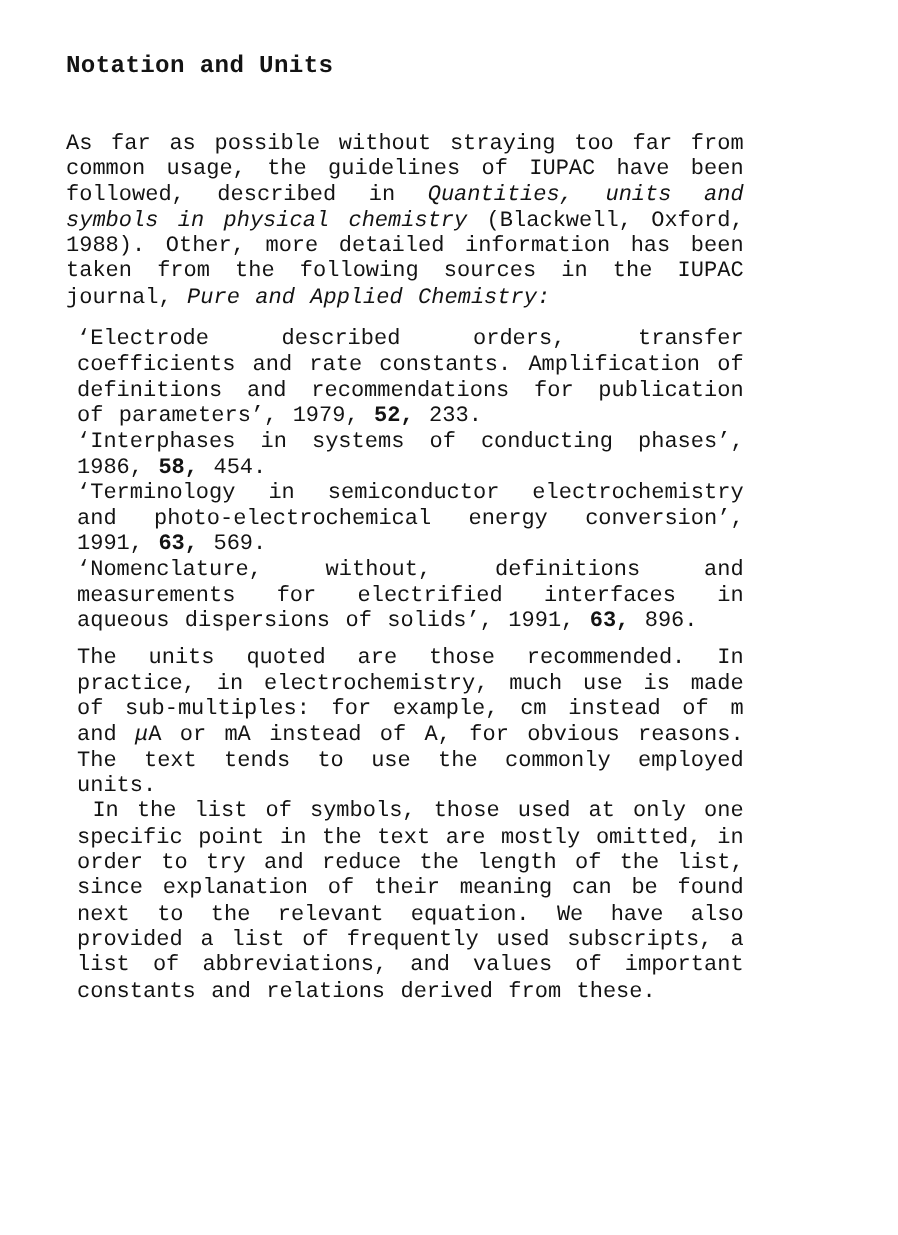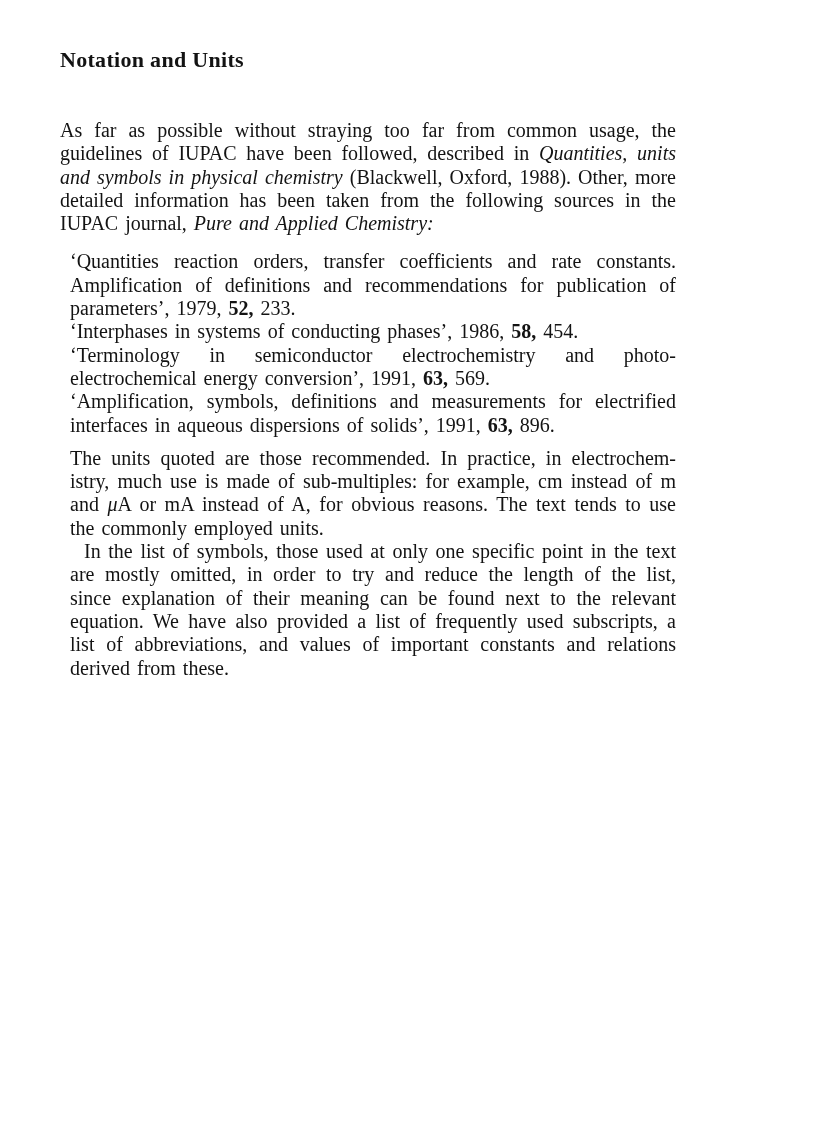--- a/index.html
+++ b/index.html
@@ -2,21 +2,21 @@
 <html><head>
 <meta charset="utf-8">
 <style>
   html, body { margin: 0; padding: 0; background: #ffffff; }
   .page {
     position: relative;
     width: 736px;
     height: 1123px;
     background: #ffffff;
     overflow: hidden;
-    font-family: Liberation Serif, serif;
+    font-family: Liberation Mono, monospace;
     color: #131313;
   }
   .title {
     margin: 0;
     padding: 47px 0 0 60px;
     font-size: 22px;
     line-height: 26px;
     font-weight: 700;
     letter-spacing: 0.3px;
   }
@@ -38,24 +38,24 @@
 </head>
 <body>
 
 <div class="page">
 
   <h1 class="title">Notation and Units</h1>
 
   <p class="para p-intro"><span>As far as possible without straying too far from common usage, the guidelines of IUPAC have been followed, described in </span><span class="seg-i">Quantities, units and symbols in physical chemistry</span><span> (Blackwell, Oxford, 1988). Other, more detailed information has been taken from the following sources in the IUPAC journal, </span><span class="seg-i">Pure and Applied Chemistry:</span></p>
 
   <div class="citations">
-    <p class="para"><span>‘Quantities reaction orders, transfer coefficients and rate constants. Amplification of definitions and recommendations for publication of parameters’, 1979, </span><span class="seg-b">52,</span><span> 233.</span></p>
+    <p class="para"><span>‘Electrode described orders, transfer coefficients and rate constants. Amplification of definitions and recommendations for publication of parameters’, 1979, </span><span class="seg-b">52,</span><span> 233.</span></p>
     <p class="para"><span>‘Interphases in systems of conducting phases’, 1986, </span><span class="seg-b">58,</span><span> 454.</span></p>
     <p class="para"><span>‘Terminology in semiconductor electrochemistry and photo-electrochemical energy conversion’, 1991, </span><span class="seg-b">63,</span><span> 569.</span></p>
-    <p class="para"><span>‘Amplification, symbols, definitions and measurements for electrified interfaces in aqueous dispersions of solids’, 1991, </span><span class="seg-b">63,</span><span> 896.</span></p>
+    <p class="para"><span>‘Nomenclature, without, definitions and measurements for electrified interfaces in aqueous dispersions of solids’, 1991, </span><span class="seg-b">63,</span><span> 896.</span></p>
   </div>
 
   <div class="notes">
     <p class="para"><span>The units quoted are those recommended. In practice, in electrochem­istry, much use is made of sub-multiples: for example, cm instead of m and </span><span class="seg-i">μ</span><span>A or mA instead of A, for obvious reasons. The text tends to use the commonly employed units.</span></p>
     <p class="para indent-first"><span>In the list of symbols, those used at only one specific point in the text are mostly omitted, in order to try and reduce the length of the list, since explanation of their meaning can be found next to the relevant equation. We have also provided a list of frequently used subscripts, a list of abbreviations, and values of important constants and relations derived from these.</span></p>
   </div>
 
 </div>
 
 </body></html>

